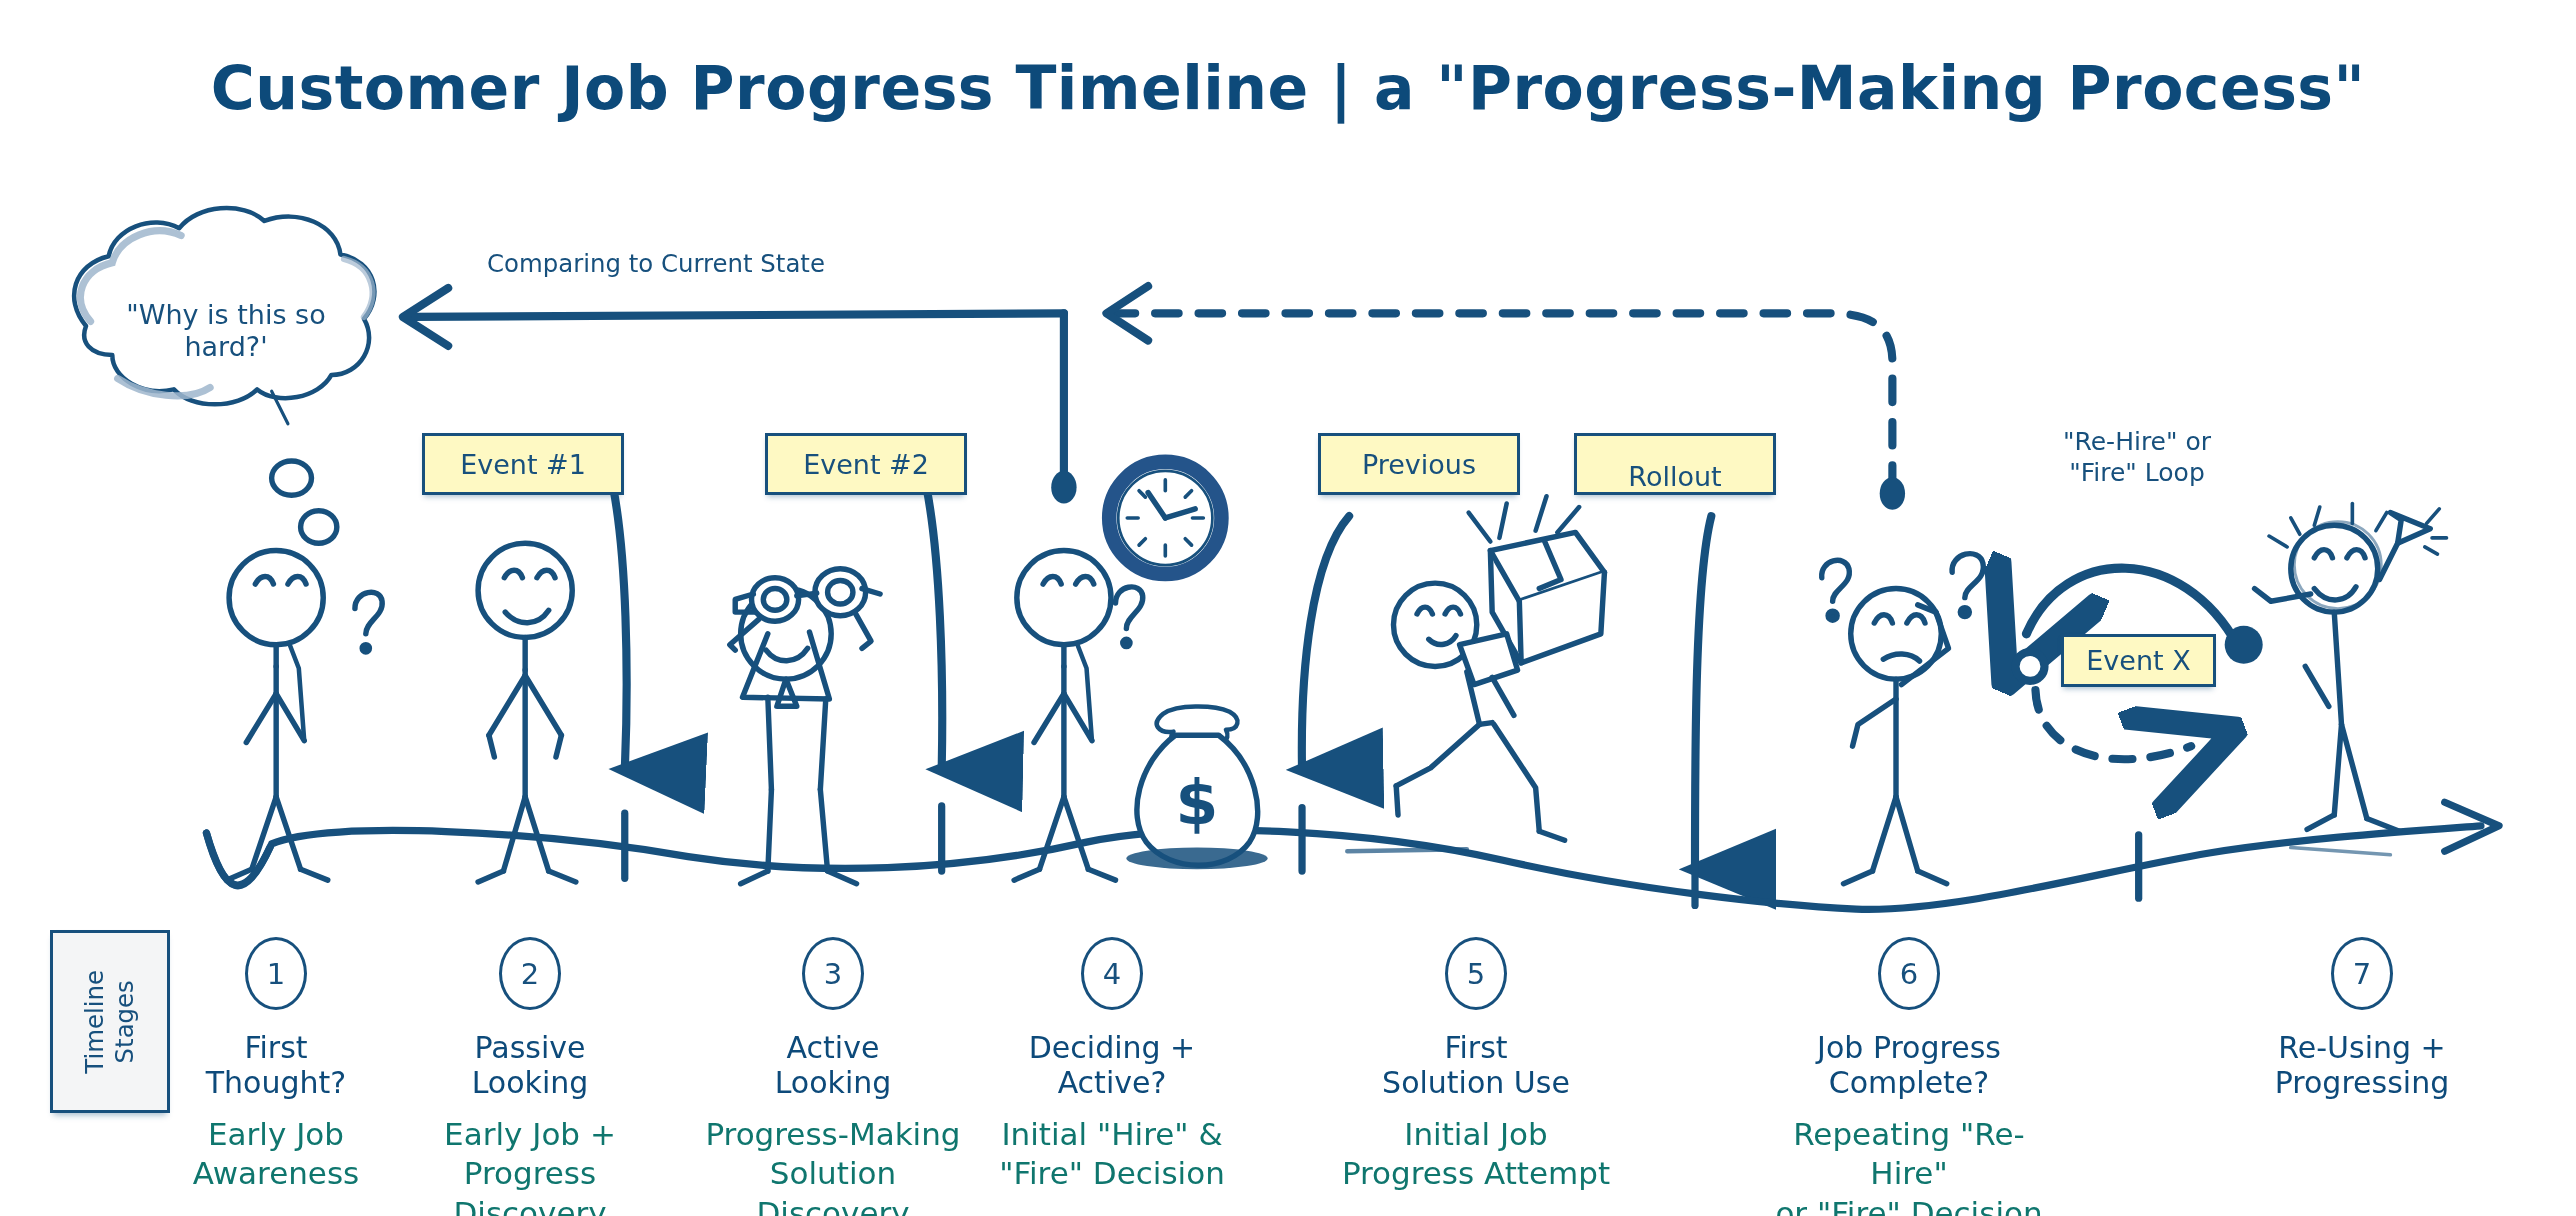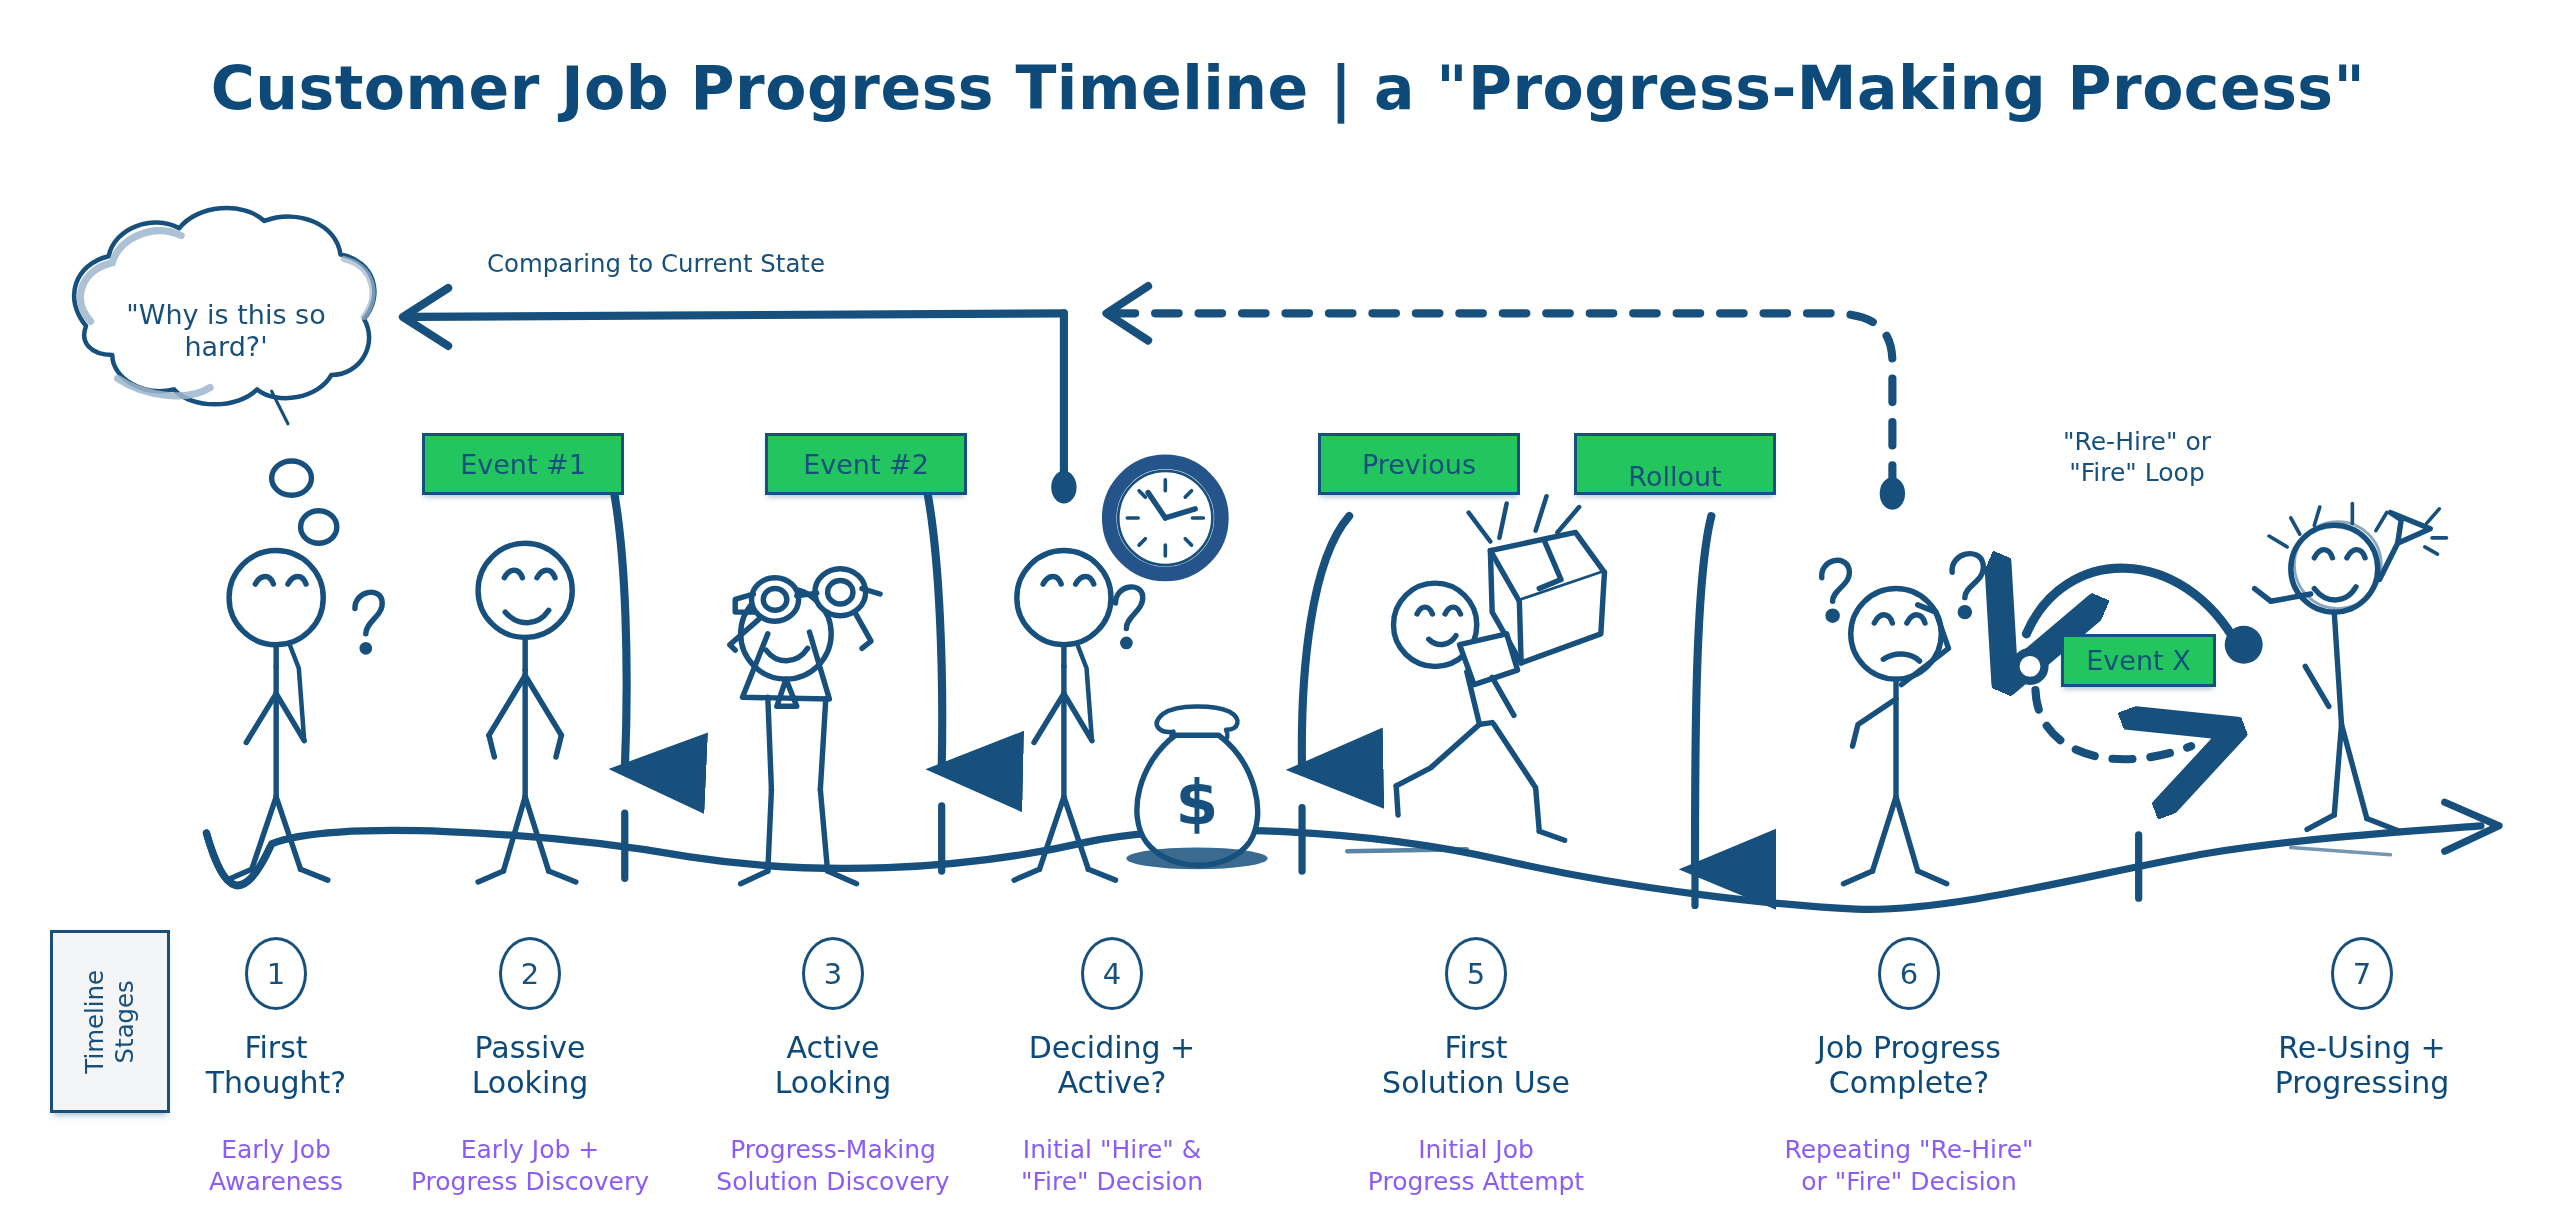--- a/index.html
+++ b/index.html
@@ -28,21 +28,21 @@
   }
   .bubble-quote{
     font-size:27px;color:#17507d;text-align:center;line-height:1.2;margin-top:11px;
   }
 
   .top-label{
     font-size:24.4px;color:#17507d;text-align:center;white-space:nowrap;
   }
 
   .evt-box{
-    border:3.6px solid #17507d;background:#22c55e;
+    border:3.6px solid #17507d;background:#fef9c3;
     display:flex;align-items:center;justify-content:center;
     box-shadow:0 3.6px 5.4px -1.8px rgba(23,80,125,0.35);
   }
   .evt-box span{
     font-size:27px;color:#17507d;white-space:nowrap;
   }
 
   .loop-label{
     font-size:25px;color:#17507d;text-align:center;line-height:1.25;white-space:nowrap;
   }
@@ -54,21 +54,21 @@
   .stage-num{
     width:56px;height:67px;margin:0 auto;
     border:3.6px solid #17507d;border-radius:50%;
     display:flex;align-items:center;justify-content:center;
     font-size:29px;color:#17507d;
   }
   .stage-title{
     margin-top:20px;font-size:30px;font-weight:normal;color:#0d4a7a;line-height:1.18;
   }
   .stage-sub{
-    margin-top:33px;font-size:25px;color:#8b5cf6;line-height:1.28;
+    margin-top:14px;font-size:31px;color:#0f766e;line-height:1.28;
   }
 
   
   #tl-tag{
     left:50px;top:930px;width:114px;height:177px;
     border:3.6px solid #17507d;background:#f4f5f6;
     box-shadow:0 4.5px 6.3px -2.7px rgba(23,80,125,0.4);
     display:flex;align-items:center;justify-content:center;
   }
   #tl-tag .vtext{

